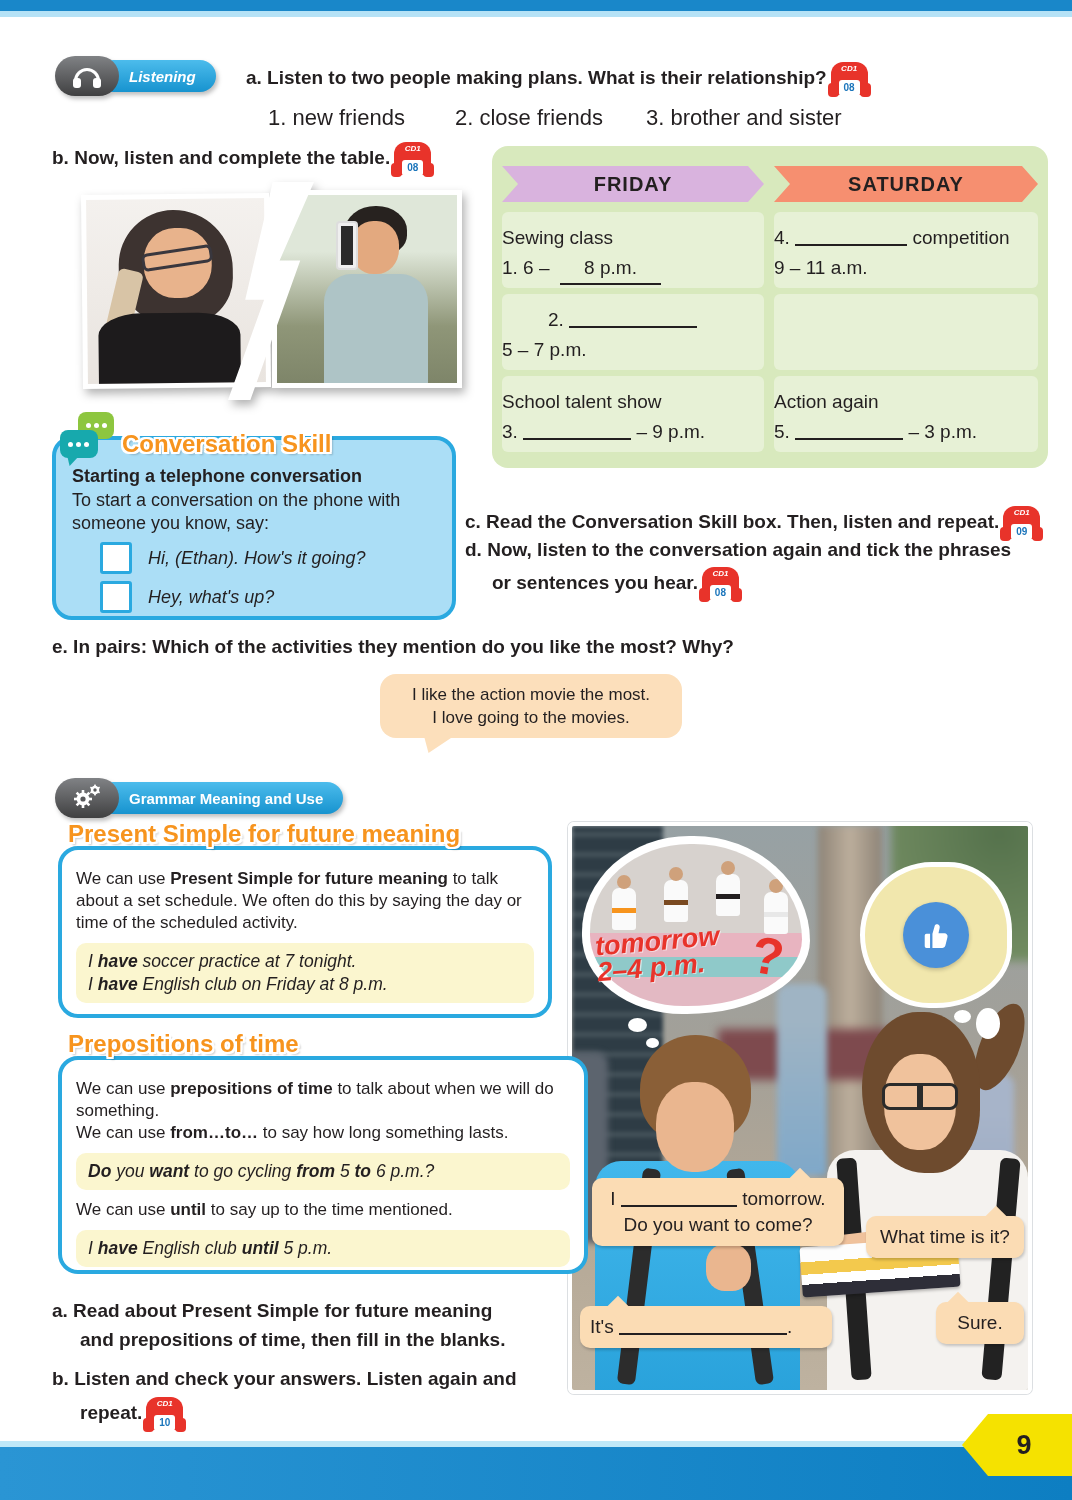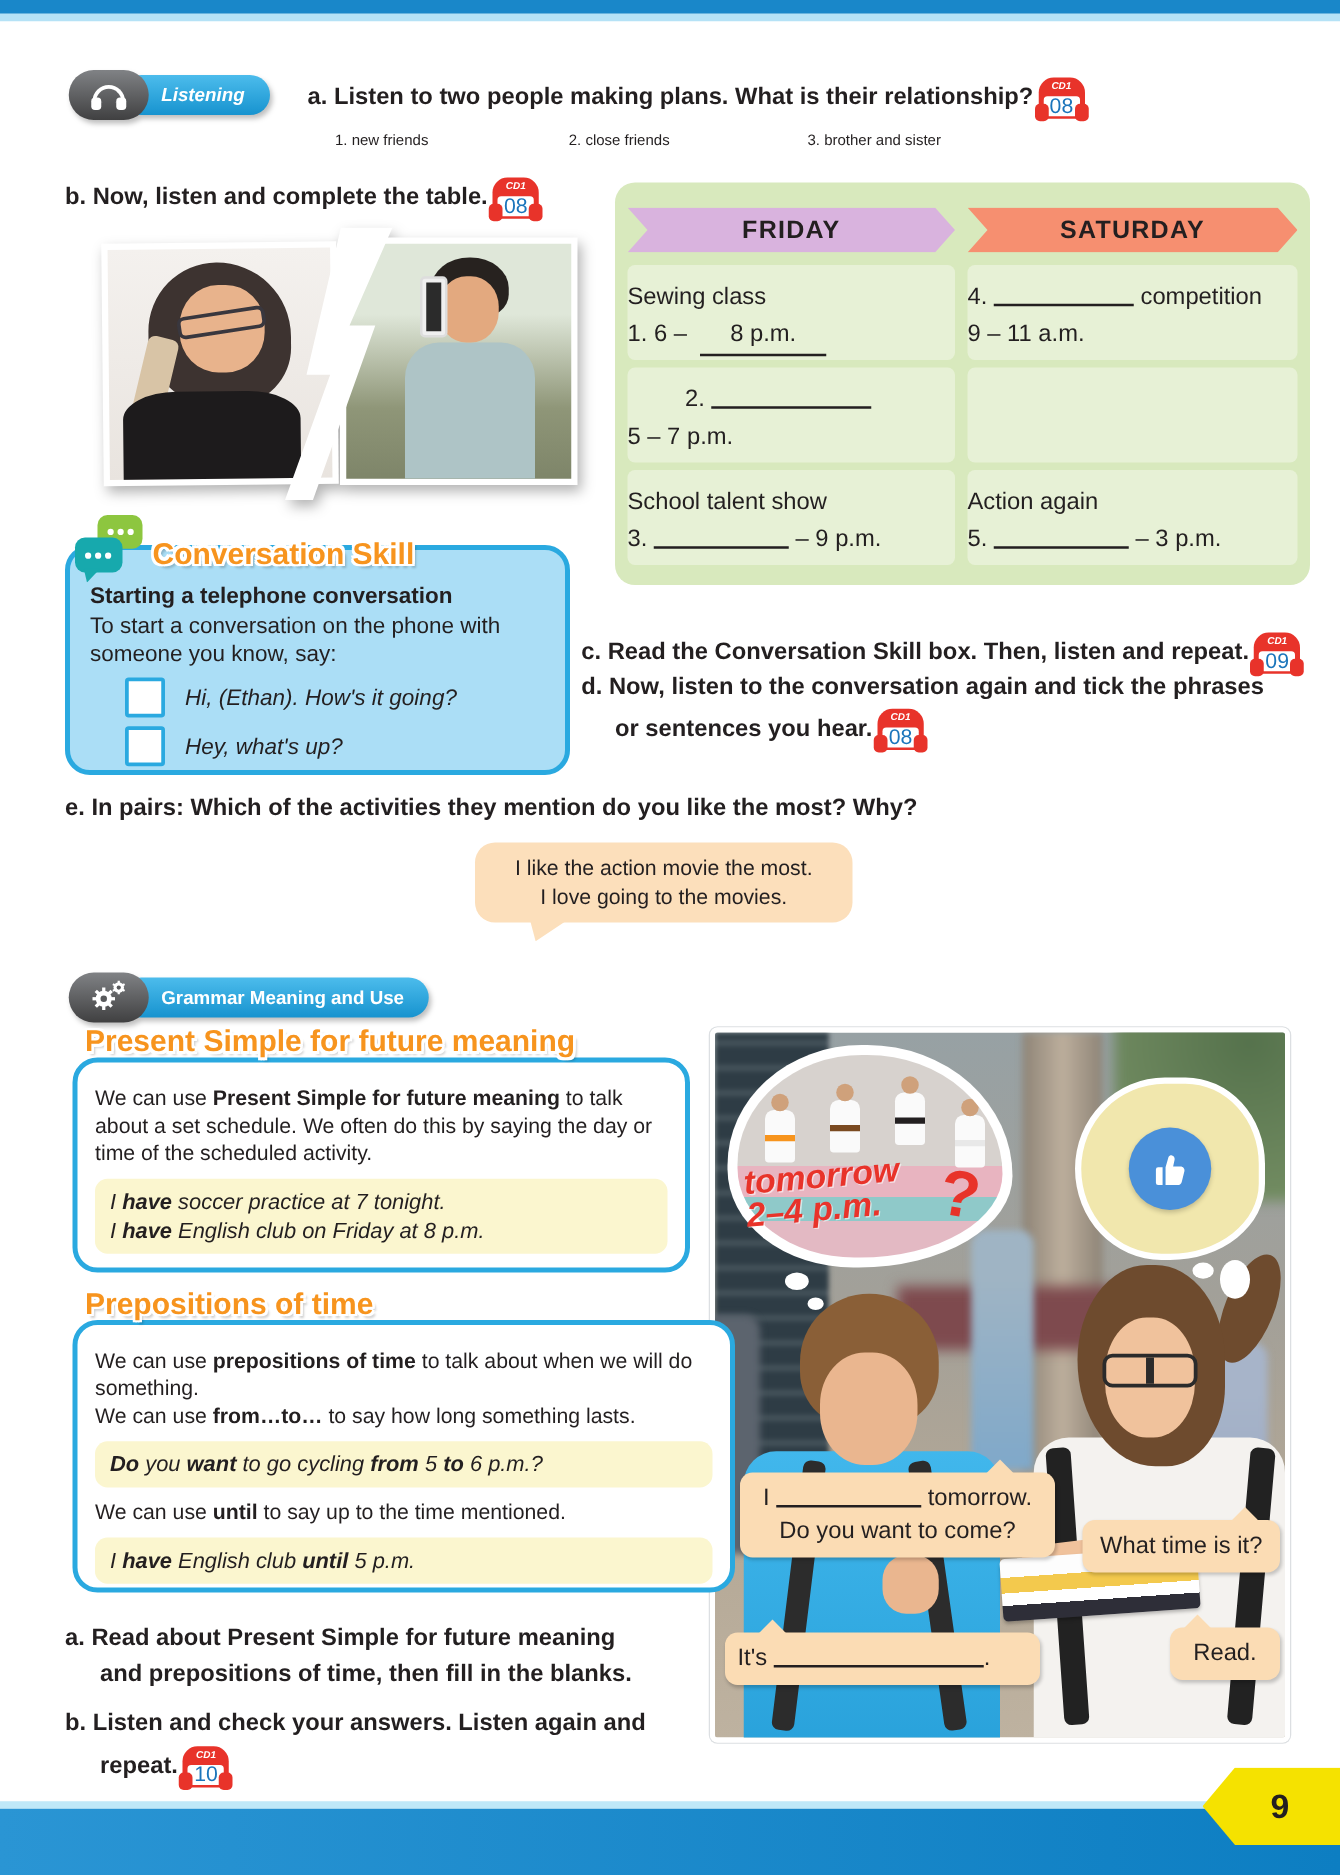--- a/index.html
+++ b/index.html
@@ -25,24 +25,24 @@
   .hp { position:relative; width:26px; height:16px; }
   .hp-band { position:absolute; left:0; top:0; width:26px; height:14px; border:3.5px solid #fff; border-bottom:none; border-radius:13px 13px 0 0; }
   .hp-pad { position:absolute; bottom:-4px; width:8px; height:10px; background:#fff; border-radius:3px; }
   .hp-pad.l { left:-1px; } .hp-pad.r { right:-1px; }
 
   
   .cd { position:relative; display:inline-block; width:37px; height:33px; background:#e8332a; border-radius:12px 12px 7px 7px; text-align:center; vertical-align:middle; margin-left:4px; }
   .cd::before,.cd::after { content:""; position:absolute; bottom:-2px; width:11px; height:14px; background:#e8332a; border-radius:4px; }
   .cd::before { left:-3px; } .cd::after { right:-3px; }
   .cd-label { display:block; color:#fff; font-size:8px; font-weight:bold; font-style:italic; line-height:11px; margin-top:1px; }
-  .cd-num { display:inline-block; background:#fff; color:#1b75bb; font-weight:normal; font-size:17px; line-height:16px; padding:0 5px; border-radius:3px; }
+  .cd-num { display:inline-block; background:#fff; color:#1b75bb; font-weight:bold; font-size:10px; line-height:16px; padding:0 5px; border-radius:3px; }
 
   .task { font-weight:bold; font-size:19px; white-space:nowrap; }
-  .opt { font-size:12px; }
+  .opt { font-size:22px; }
 
   
   .photo-pair { left:82px; top:190px; width:380px; height:202px; filter:drop-shadow(3px 5px 5px rgba(0,0,0,.3)); }
   .ph { position:absolute; background:#fff; padding:5px; }
   .ph-l { left:0; top:4px; width:188px; height:194px; transform:rotate(-0.6deg); }
   .ph-r { left:190px; top:0; width:190px; height:198px; }
   .ph-inner { position:relative; width:100%; height:100%; overflow:hidden; }
   .ph-l .ph-inner { background:linear-gradient(180deg,#f4f1ee,#e9e4df); }
   .ph-r .ph-inner { background:linear-gradient(180deg,#dfe7d9 30%,#8f9678 70%,#7e8569 100%); }
   .girl1-hair { position:absolute; left:18%; top:6%; width:64%; height:62%; background:#3d3330; border-radius:48% 52% 40% 46%; }
@@ -388,20 +388,20 @@
     <div class="tdot" style="left:382px; top:184px; width:17px; height:13px;"></div>
 
     <div class="sb sb1">
       <div><span>I</span> <span class="blank" style="width:116px;"></span> <span>tomorrow.</span></div>
       <div>Do you want to come?</div>
     </div>
     <div class="sb sb2">What time is it?</div>
     <div class="sb sb3">
       <span>It's</span> <span class="blank" style="width:168px;"></span><span>.</span>
     </div>
-    <div class="sb sb4">Read.</div>
+    <div class="sb sb4">Sure.</div>
   </div>
 
   <div class="abs bar-bottom-light"></div>
   <div class="abs bar-bottom-dark"></div>
   <div class="abs page-tag">9</div>
 
 </div>
 
 </body></html>

